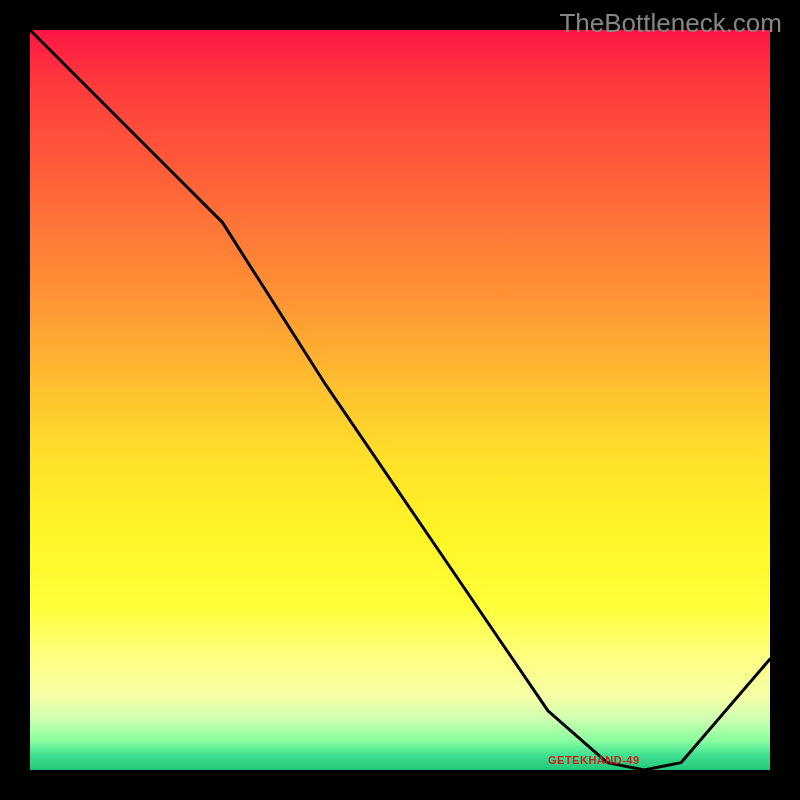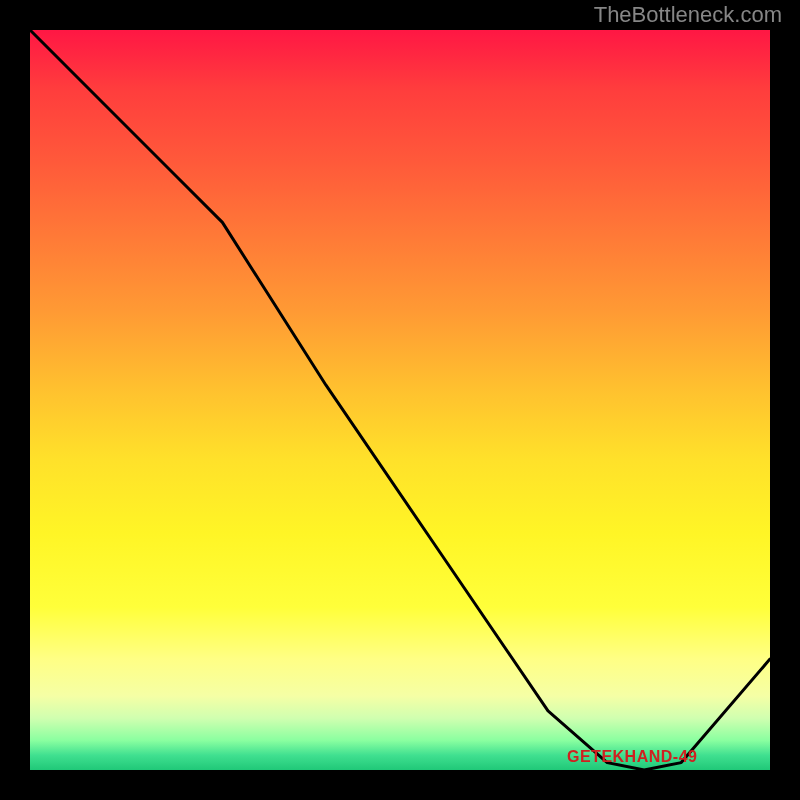--- a/index.html
+++ b/index.html
@@ -6,24 +6,24 @@
   body {
     width: 800px;
     height: 800px;
     background: #000;
     position: relative;
     font-family: Arial, sans-serif;
     overflow: hidden;
   }
   .watermark {
     position: absolute;
-    top: 2px;
+    top: 8px;
     right: 18px;
     color: #868686;
-    font-size: 22px;
+    font-size: 26px;
     font-weight: 500;
     z-index: 10;
   }
   .plot-area {
     position: absolute;
     top: 30px;
     left: 30px;
     width: 740px;
     height: 740px;
     background: linear-gradient(to bottom,
@@ -47,26 +47,25 @@
   .curve-svg {
     position: absolute;
     top: 0;
     left: 0;
     width: 100%;
     height: 100%;
   }
   .bottom-label {
     position: absolute;
     bottom: 4px;
-    font-size: 16px;
+    font-size: 11px;
     font-weight: bold;
     color: #d02020;
     letter-spacing: 0.5px;
     white-space: nowrap;
-    margin-left: 19px;
   }
 </style>
 </head>
 <body>
 
 <div class="watermark">TheBottleneck.com</div>
 
 <div class="plot-area">
   <svg class="curve-svg" viewBox="0 0 740 740" preserveAspectRatio="none">
     <path id="curve-path" fill="none" stroke-width="3" stroke-linejoin="round" stroke-linecap="round" d="M0.0 0.0 L74.0 74.0 L148.0 148.0 L192.4 192.4 L296.0 355.2 L407.0 518.0 L518.0 680.8 L577.2 732.6 L614.2 740.0 L651.2 732.6 L740.0 629.0" stroke="#000000"></path>

